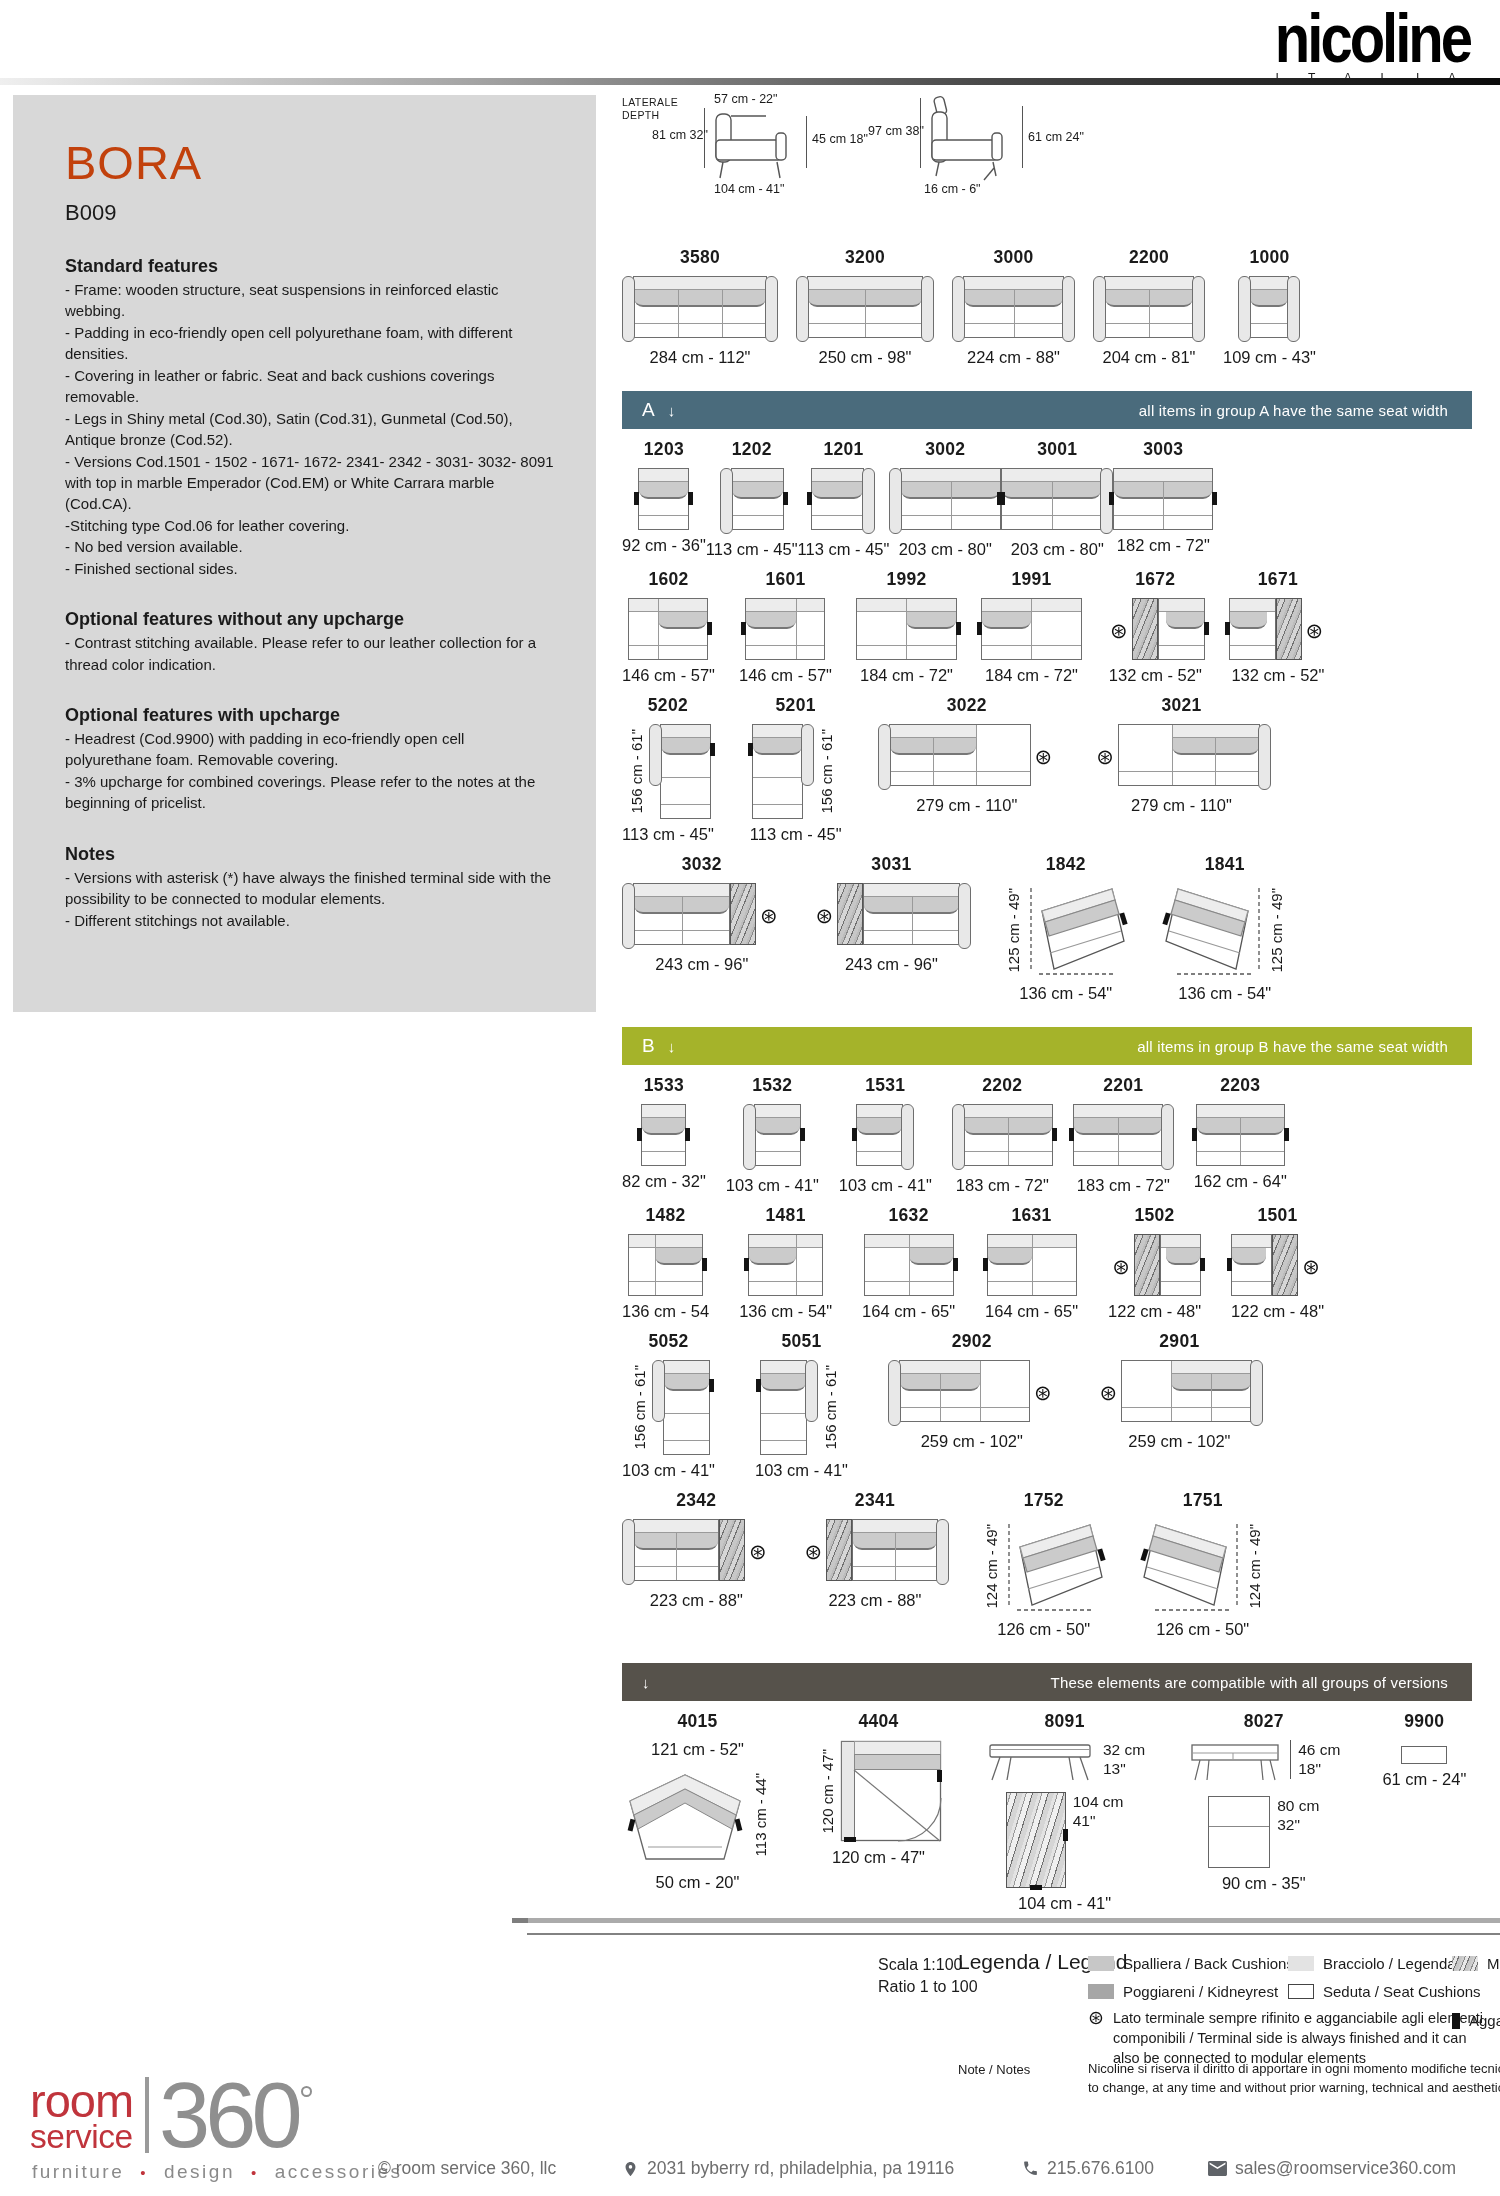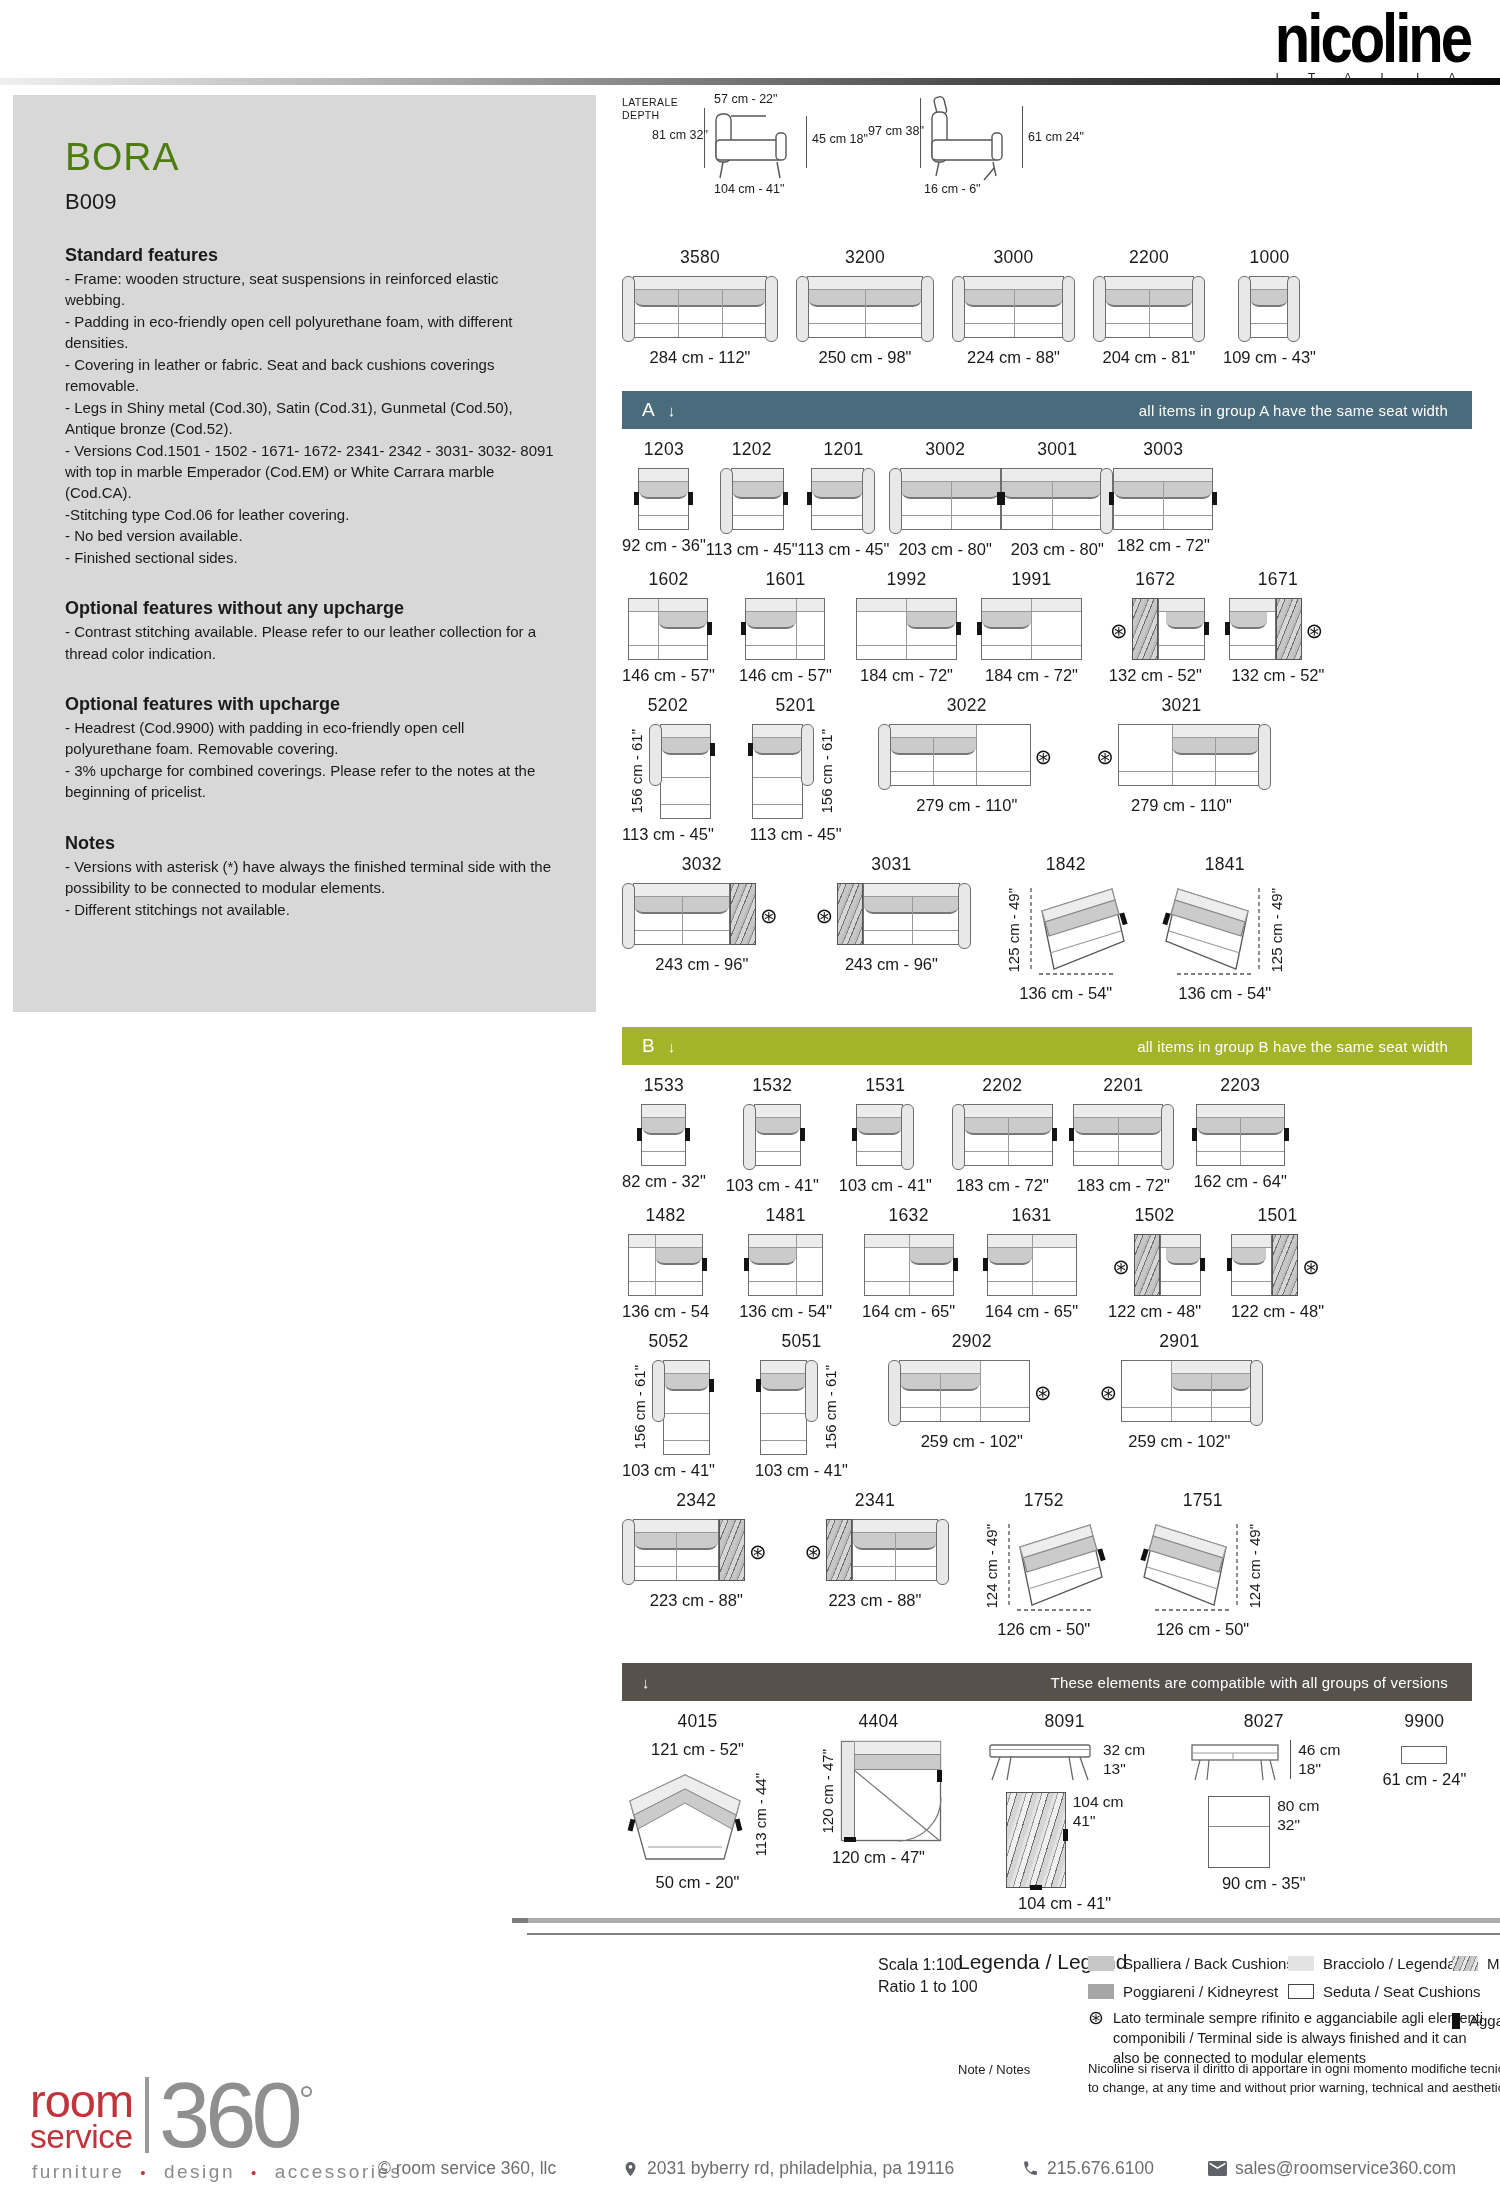--- a/index.html
+++ b/index.html
@@ -6,37 +6,37 @@
 html,body{width:1500px;height:2196px}
 body{position:relative;overflow:hidden;background:#fff;font-family:"Liberation Sans",sans-serif;color:#1b1b1b}
 .pre{white-space:pre-line}
 
 .brand{position:absolute;top:4px;right:30px;text-align:right}
 .brand-name{font-size:58px;font-weight:800;letter-spacing:-3px;line-height:1;color:#000;transform:scaleY(1.18);transform-origin:top right}
 .brand-sub{font-size:12px;letter-spacing:13px;color:#161616;margin-top:9px;margin-right:1px}
 .gradbar{position:absolute;left:0;top:78px;width:1500px;height:7px;background:linear-gradient(90deg,#efefef,#a8a8a8 30%,#4a4a4a 65%,#0b0b0b)}
 
 .left-panel{position:absolute;left:13px;top:95px;width:583px;height:917px;background:#d8d8d8;padding:40px 42px 0 52px;color:#1a1a1a}
-.product-name{font-size:39px;letter-spacing:1px;color:#4d7c0f}
+.product-name{font-size:47px;letter-spacing:1px;color:#c2410c}
 .product-code{font-size:22px;margin-top:10px}
 .lp-title{font-size:18px;font-weight:700;margin:30px 0 2px}
 .lp-body{font-size:15px;line-height:1.43}
 
 .content{position:absolute;left:622px;top:90px;width:856px}
 
 .sideviews{position:relative;height:115px;font-size:12.5px}
 .sv-label{position:absolute;left:0;top:6px;font-size:10.5px;letter-spacing:.4px;line-height:1.25}
 .svg-dia{display:block}
 .mline{position:absolute;width:1px;background:#555}
 .sv-abs{position:absolute;white-space:nowrap}
 .sv-r{text-align:right}
 
 .srow{display:flex;align-items:flex-start;margin-bottom:10px}
 .cell{display:flex;flex-direction:column;align-items:center}
-.code{font-size:17.5px;font-weight:400;letter-spacing:.3px;margin-bottom:8px;text-align:center}
+.code{font-size:17.5px;font-weight:700;letter-spacing:.3px;margin-bottom:8px;text-align:center}
 .dim{font-size:16.5px;margin-top:6px;white-space:nowrap;color:#191919}
 .dim2{font-size:15.5px;line-height:1.25;margin-left:7px;white-space:nowrap}
 .rule-l{border-left:1px solid #555;padding-left:7px}
 .fig{display:flex;align-items:flex-start}
 .vdim{writing-mode:vertical-rl;transform:rotate(180deg);font-size:15px;white-space:nowrap;margin:0 4px;align-self:center;color:#191919}
 .ast{font-size:21px;line-height:1;margin:22px 4px 0;color:#111}
 
 .sofa{position:relative;display:flex;align-items:flex-start}
 .body{display:block;position:relative;height:62px;background:#fff;border:1.2px solid #6e6e6e;flex:1}
 .chaise .body{height:95px}

